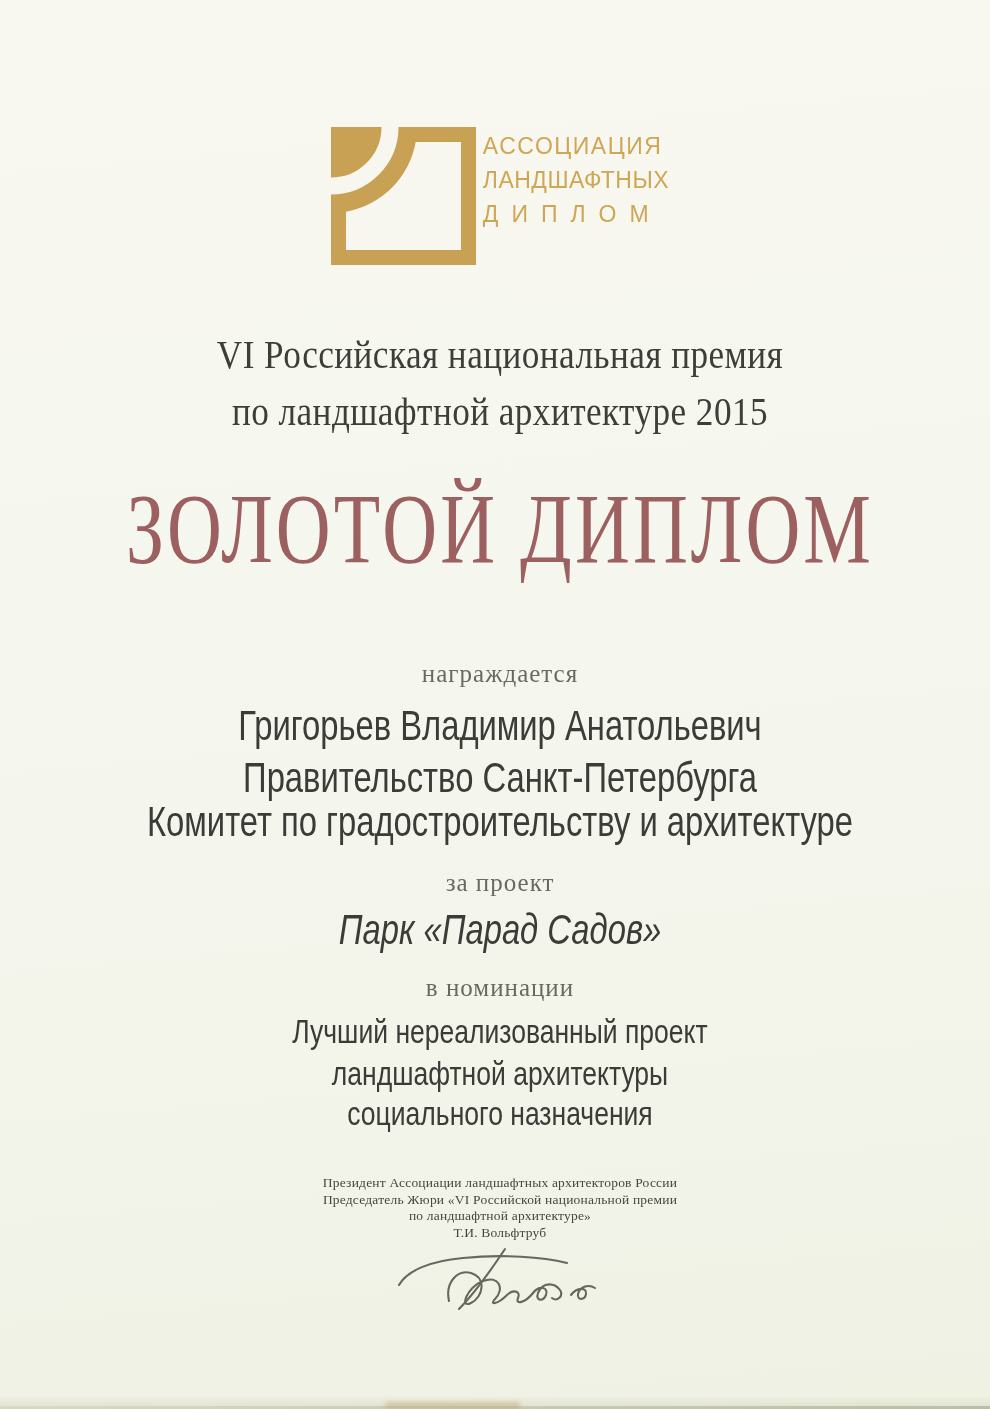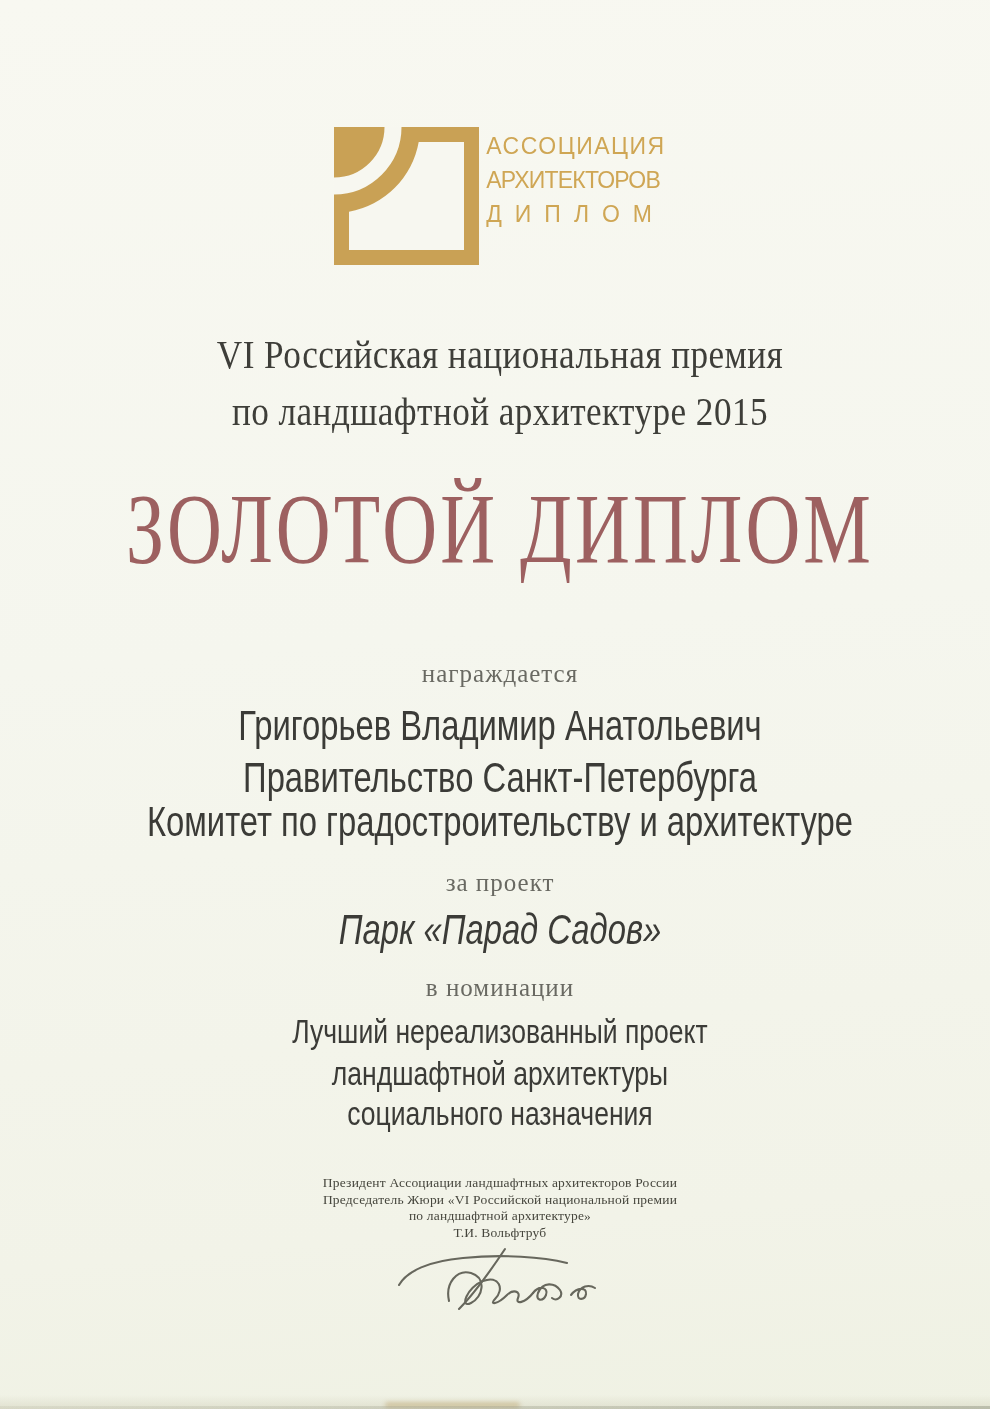--- a/index.html
+++ b/index.html
@@ -120,21 +120,21 @@
 
       <rect x="0" y="0" width="145" height="138" fill="#c9a155"></rect>
 
       <path d="M 130 15 L 130 123 L 15 123 L 15 84.7 A 86 86 0 0 0 84.7 15 Z" fill="#f7f7f0"></path>
 
       <path d="M 59 0 A 59 59 0 0 1 0 59" fill="none" stroke="#f7f7f0" stroke-width="17"></path>
     </svg>
   </div>
   <div class="logo-text">
     <div class="ls-a">АССОЦИАЦИЯ</div>
-    <div class="ls-c">АРХИТЕКТОРОВ</div>
+    <div class="ls-b">ЛАНДШАФТНЫХ</div>
     <div class="ls-d">ДИПЛОМ</div>
   </div>
 </div>
 
 <div class="cline premia">
   <div>VI Российская национальная премия</div>
   <div>по ландшафтной архитектуре 2015</div>
 </div>
 
 <div class="cline gold-title">ЗОЛОТОЙ ДИПЛОМ</div>

